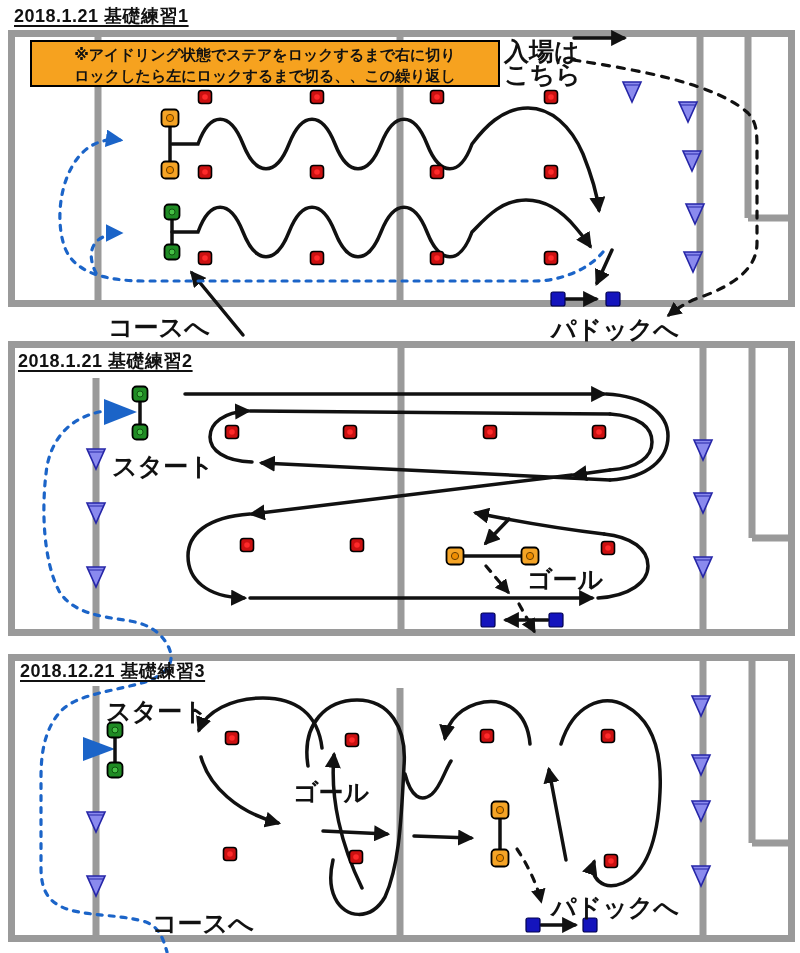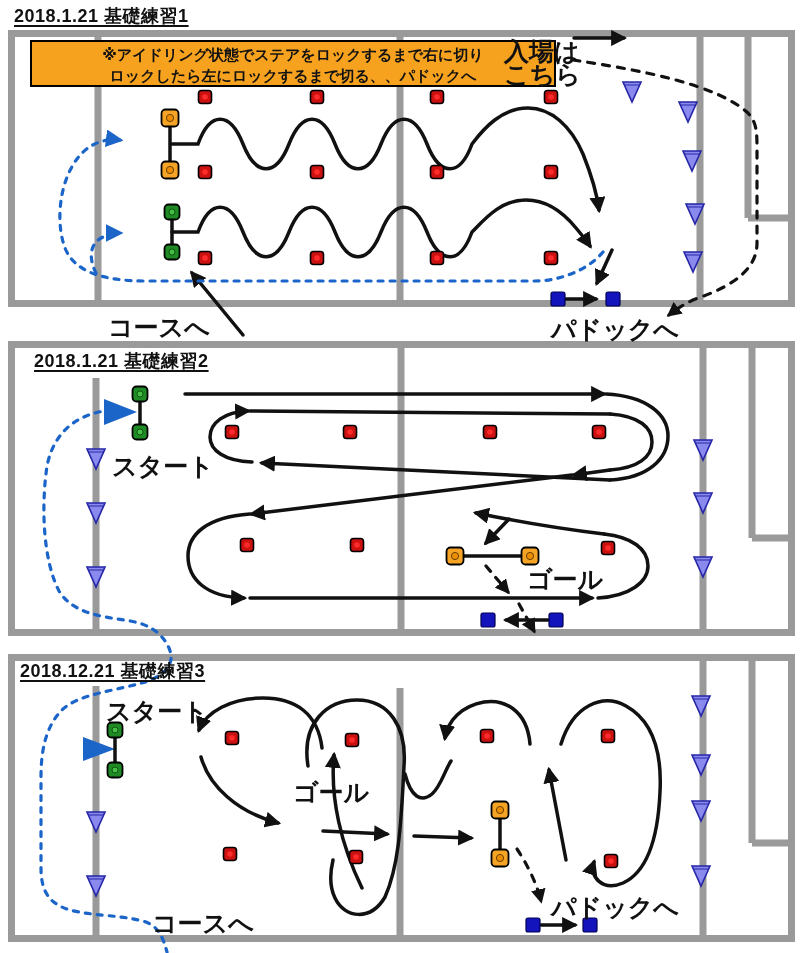--- a/index.html
+++ b/index.html
@@ -2,21 +2,21 @@
 <html><head>
 <meta charset="utf-8">
 <style>
   html,body{margin:0;padding:0;background:#ffffff;}
   .canvas{position:relative;width:800px;height:953px;background:#ffffff;overflow:hidden;
           font-family:"Liberation Sans","DejaVu Sans",sans-serif;}
   svg{position:absolute;left:0;top:0;}
   .lbl{position:absolute;color:#111;font-weight:bold;white-space:nowrap;}
   .title{font-size:18px;text-decoration:underline;text-decoration-thickness:2px;text-underline-offset:3px;letter-spacing:.5px;}
   .big{font-size:25px;}
-  .note{position:absolute;left:30px;top:40px;width:526px;height:47px;background:#f6a21f;
+  .note{position:absolute;left:30px;top:40px;width:470px;height:47px;background:#f6a21f;
         border:2px solid #000;box-sizing:border-box;text-align:center;font-weight:bold;
         font-size:15px;line-height:21px;padding-top:2px;color:#111;}
   .entry{line-height:23px;}
 </style>
 </head>
 <body>
 
 <div class="canvas">
 
   <svg id="diagram" width="800" height="953" viewBox="0 0 800 953">
@@ -357,32 +357,32 @@
           <rect x="604.5" y="854.5" width="13" height="13" rx="3" fill="#cc1111" stroke="#000" stroke-width="1.6"></rect>
           <circle cx="611" cy="861" r="2.8" fill="#ff2a2a"></circle>
         </g>
       </g>
   </svg>
 
   <div class="lbl title" style="left:14px;top:4px">2018.1.21  基礎練習1</div>
 
   <div class="note">
     <div>※アイドリング状態でステアをロックするまで右に切り</div>
-    <div>ロックしたら左にロックするまで切る、、パドックへ</div>
+    <div>ロックしたら左にロックするまで切る、、この繰り返し</div>
   </div>
 
   <div class="lbl big entry" style="left:504px;top:40px">
     <div>入場は</div>
     <div>こちら</div>
   </div>
 
   <div class="lbl big" style="left:108px;top:311px">コースへ</div>
   <div class="lbl big" style="left:551px;top:313px">パドックへ</div>
 
-  <div class="lbl title" style="left:34px;top:349px">2018.1.21  基礎練習2</div>
+  <div class="lbl title" style="left:18px;top:349px">2018.1.21  基礎練習2</div>
   <div class="lbl big" style="left:112px;top:450px">スタート</div>
   <div class="lbl big" style="left:527px;top:563px">ゴール</div>
 
   <div class="lbl title" style="left:20px;top:659px">2018.12.21  基礎練習3</div>
   <div class="lbl big" style="left:106px;top:695px">スタート</div>
   <div class="lbl big" style="left:293px;top:776px">ゴール</div>
   <div class="lbl big" style="left:152px;top:907px">コースへ</div>
   <div class="lbl big" style="left:551px;top:891px">パドックへ</div>
 
 </div>

